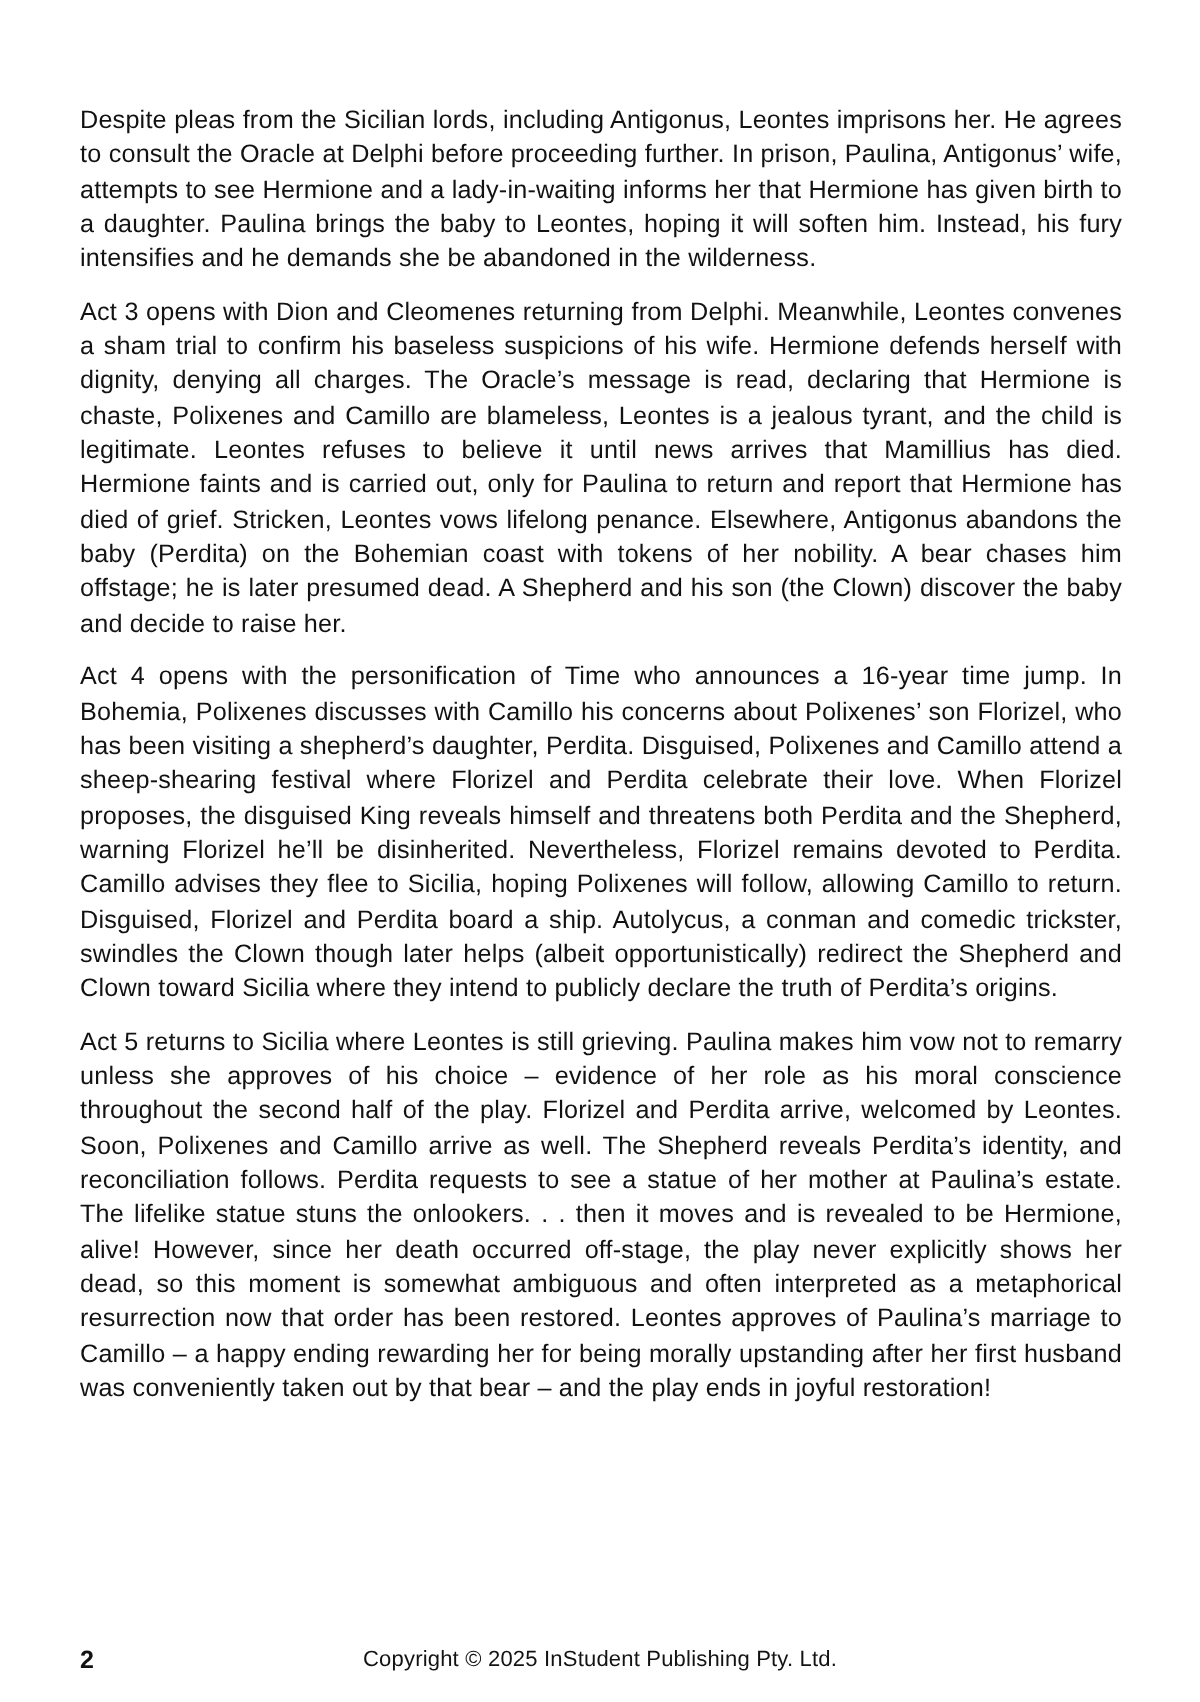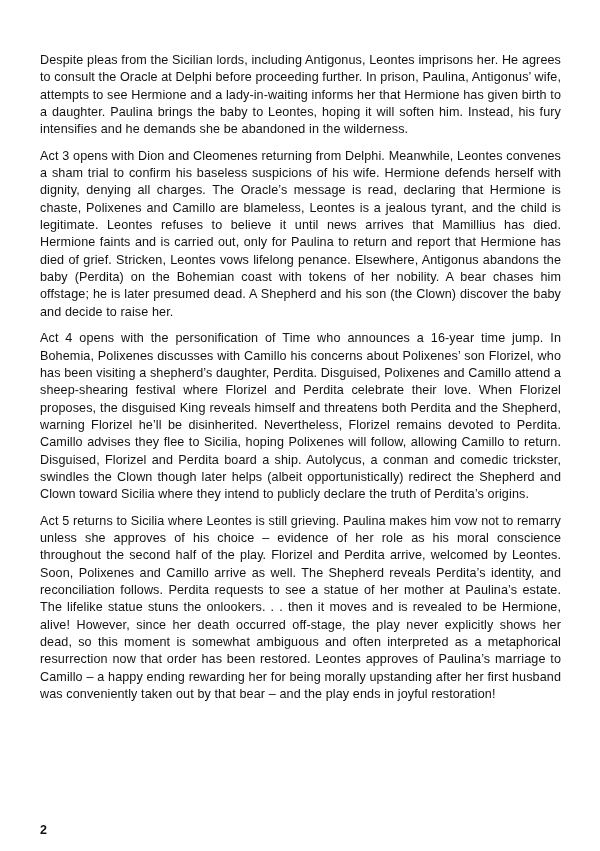--- a/index.html
+++ b/index.html
@@ -62,14 +62,15 @@
 <div class="page">
   <div class="body-text">
     <p>Despite pleas from the Sicilian lords, including Antigonus, Leontes imprisons her. He agrees to consult the Oracle at Delphi before proceeding further.  In prison, Paulina, Antigonus’ wife, attempts to see Hermione and a lady-in-waiting informs her that Hermione has given birth to a daughter. Paulina brings the baby to Leontes, hoping it will soften him.  Instead, his fury intensifies and he demands she be abandoned in the wilderness.</p>
     <p>Act 3 opens with Dion and Cleomenes returning from Delphi.  Meanwhile, Leontes convenes a sham trial to confirm his baseless suspicions of his wife.  Hermione defends herself with dignity, denying all charges.   The Oracle’s message is read, declaring that Hermione is chaste, Polixenes and Camillo are blameless, Leontes is a jealous tyrant, and the child is legitimate.  Leontes refuses to believe it until news arrives that Mamillius has died.  Hermione faints and is carried out, only for Paulina to return and report that Hermione has died of grief.  Stricken, Leontes vows lifelong penance.  Elsewhere, Antigonus abandons the baby (Perdita) on the Bohemian coast with tokens of her nobility. A bear chases him offstage; he is later presumed dead.  A Shepherd and his son (the Clown) discover the baby and decide to raise her.</p>
     <p>Act 4 opens with the personification of Time who announces a 16-year time jump.  In Bohemia, Polixenes discusses with Camillo his concerns about Polixenes’ son Florizel, who has been visiting a shepherd’s daughter, Perdita.  Disguised, Polixenes and Camillo attend a sheep-shearing festival where Florizel and Perdita celebrate their love.   When Florizel proposes, the disguised King reveals himself and threatens both Perdita and the Shepherd, warning Florizel he’ll be disinherited.   Nevertheless, Florizel remains devoted to Perdita. Camillo advises they flee to Sicilia, hoping Polixenes will follow, allowing Camillo to return. Disguised, Florizel and Perdita board a ship.  Autolycus, a conman and comedic trickster, swindles the Clown though later helps (albeit opportunistically) redirect the Shepherd and Clown toward Sicilia where they intend to publicly declare the truth of Perdita’s origins.</p>
     <p>Act 5 returns to Sicilia where Leontes is still grieving.   Paulina makes him vow not to remarry unless she approves of his choice – evidence of her role as his moral conscience throughout the second half of the play.  Florizel and Perdita arrive, welcomed by Leontes. Soon, Polixenes and Camillo arrive as well.  The Shepherd reveals Perdita’s identity, and reconciliation follows.  Perdita requests to see a statue of her mother at Paulina’s estate.  The lifelike statue stuns the onlookers. . .   then it moves and is revealed to be Hermione, alive! However, since her death occurred off-stage, the play never explicitly shows her dead, so this moment is somewhat ambiguous and often interpreted as a metaphorical resurrection now that order has been restored.  Leontes approves of Paulina’s marriage to Camillo – a happy ending rewarding her for being morally upstanding after her first husband was conveniently taken out by that bear – and the play ends in joyful restoration!</p>
   </div>
 
   <div class="footer">
     <span class="page-number">2</span>
+    <span class="copyright">Copyright © 2025 InStudent Publishing Pty. Ltd.</span>
   </div>
 </div>
 
 </body></html>

